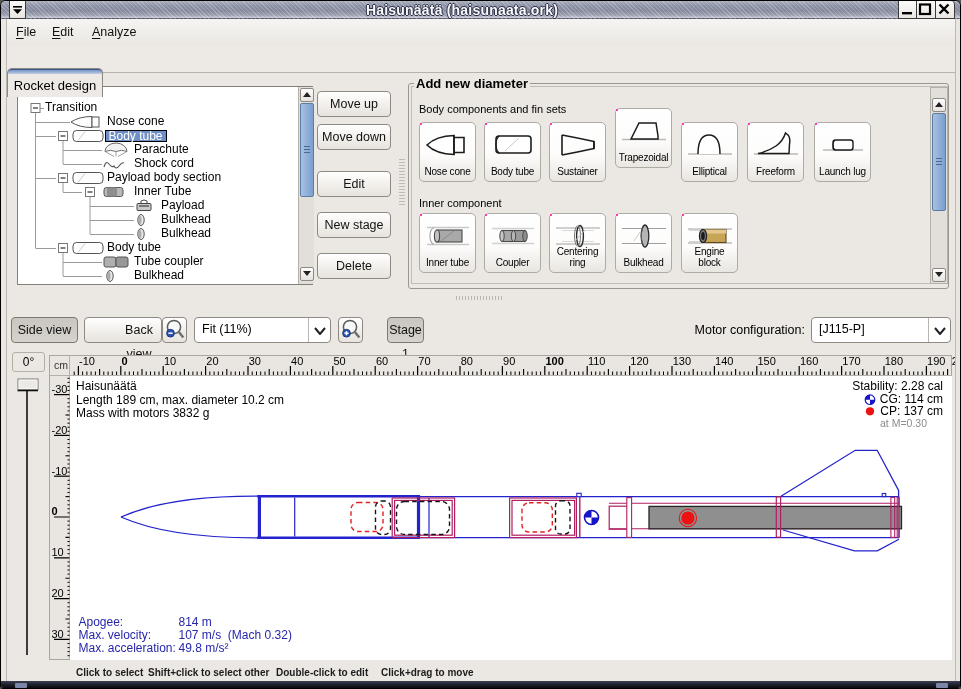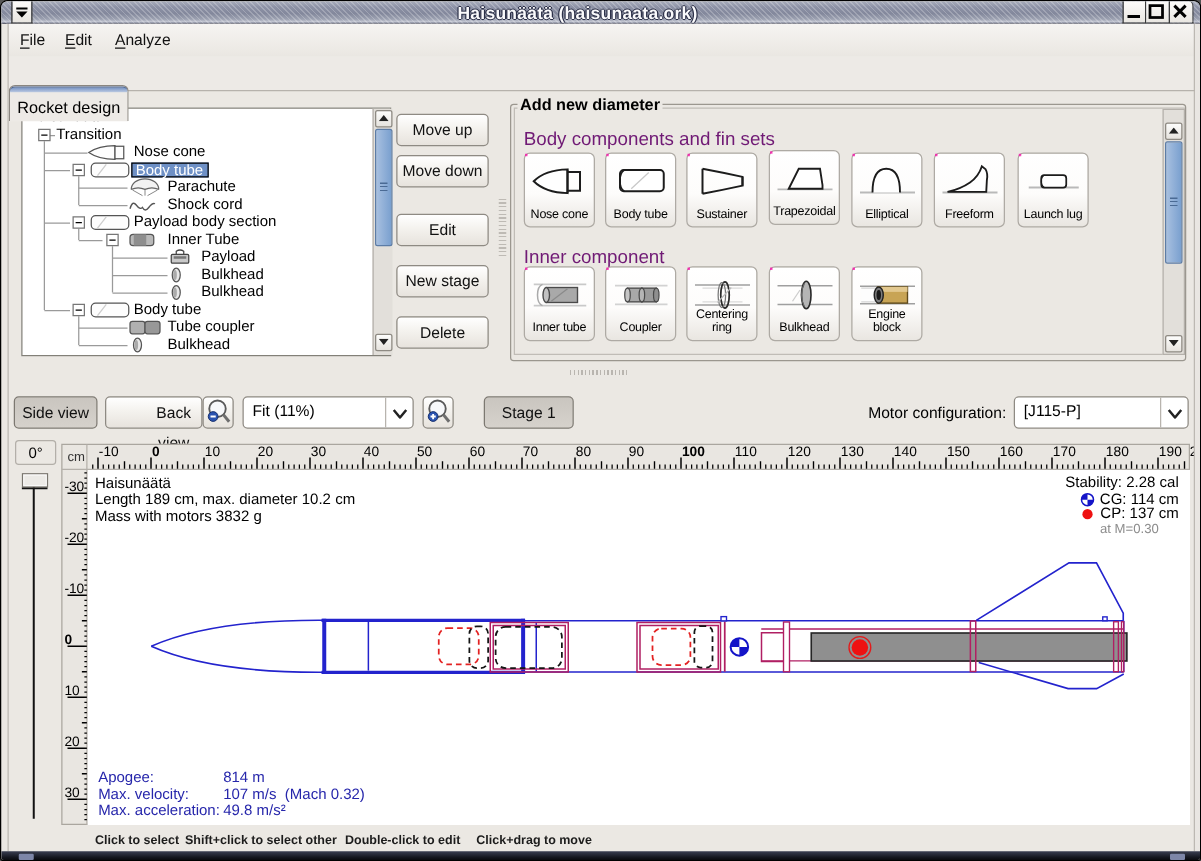--- a/index.html
+++ b/index.html
@@ -37,21 +37,21 @@
 .sbtn { position:absolute; left:0px; width:14px; height:14px; background:linear-gradient(180deg,#fdfdfc,#e6e3de); border:1px solid #8e8a83; border-radius:2px; }
 .sbtn svg { display:block; margin:3px auto 0; }
 .sthumb { position:absolute; left:0px; width:14px; background:linear-gradient(90deg,#a8c0e0,#7aa0cf); border:1px solid #5c7ca6; border-radius:2px; }
 .grip { position:absolute; left:3px; right:3px; top:50%; margin-top:-4px; height:9px;
   background:repeating-linear-gradient(180deg,#4a6a94 0 1px, rgba(0,0,0,0) 1px 3px); }
 .tree { position:absolute; left:0; top:0; width:280px; height:197px; font-size:12px; color:#000; }
 .trow { position:absolute; height:14px; line-height:12.5px; white-space:nowrap; }
 
 .addpanel { position:absolute; left:407px; top:82px; width:541px; height:206px; border:1px solid #9b978f; border-radius:3px; }
 .addpanel-label { position:absolute; left:413px; top:75px; padding:0 2px; background:#ebe8e3; font-size:13px; font-weight:bold; color:#000; }
-.grouplabel { font-size:15px; color:#701a75; position:absolute; }
+.grouplabel { font-size:11px; color:#000000; position:absolute; }
 .cbtn { position:absolute; width:57px; height:60px; background:linear-gradient(180deg,#ffffff 0%,#fdfcfb 55%,#e9e6e1 100%); border:1px solid #aeaaa4; border-radius:5px; }
 .cbtn .cap { position:absolute; left:0; right:0; bottom:4px; text-align:center; font-size:10px; letter-spacing:-0.2px; line-height:10.5px; color:#000; }
 .cbtn svg { position:absolute; left:50%; transform:translateX(-50%); top:6px; }
 .cbtn .dot { position:absolute; left:0px; top:0px; width:2px; height:2px; background:#f0a; opacity:.7;}
 
 .vdots { position:absolute; left:398px; top:158px; width:6px; height:47px;
   background:repeating-linear-gradient(180deg,#b9b5af 0 1px, rgba(0,0,0,0) 1px 3px); opacity:.9; }
 .vdots2 { position:absolute; left:455px; top:295px; width:48px; height:4px;
   background:repeating-linear-gradient(90deg,#b9b5af 0 1px, rgba(0,0,0,0) 1px 3px); }
 
@@ -227,21 +227,21 @@
       <div class="cap" style="bottom:4px;">Body tube</div>
     </div>
 <div class="cbtn" style="left:548px; top:121px;">
       <div class="dot"></div>
       <svg width="48" height="32" viewBox="0 0 48 32">
         <path d="M8,6 L8,26 M8,6 Q24,9 40,12.5 L40,19.5 Q24,23 8,26" stroke="#1c1c1c" stroke-width="1.6" fill="none"></path>
         <line x1="40" y1="12.5" x2="40" y2="19.5" stroke="#1c1c1c" stroke-width="1.6" fill="none"></line>
       </svg>
       <div class="cap" style="bottom:4px;">Sustainer</div>
     </div>
-<div class="cbtn" style="left:614px; top:119px;">
+<div class="cbtn" style="left:614px; top:107px;">
       <div class="dot"></div>
       <svg width="48" height="32" viewBox="0 0 48 32">
         <line x1="2" y1="24.5" x2="46" y2="24.5" stroke="#b9b9b9" stroke-width="1.5"></line>
         <path d="M11,24 L19,8 L36,8 L38,21 L38,24 Z" stroke="#1c1c1c" stroke-width="1.5" fill="#fff"></path>
       </svg>
       <div class="cap" style="bottom:4px;">Trapezoidal</div>
     </div>
 <div class="cbtn" style="left:680px; top:121px;">
       <div class="dot"></div>
       <svg width="48" height="32" viewBox="0 0 48 32">
@@ -367,21 +367,21 @@
     </div>
   <div class="btn" style="left:337px; top:316px; width:25px; height:26px;">
       <svg width="23" height="24" viewBox="0 0 23 24" style="position:absolute;left:0px;top:0px;">
         <circle cx="11" cy="9" r="6.6" fill="#f7f8fa" stroke="#5a5a5a" stroke-width="1.5"></circle>
         <line x1="15.7" y1="13.7" x2="20.3" y2="19.4" stroke="#6e6e6e" stroke-width="2.4"></line>
         <circle cx="7.5" cy="15.2" r="3.9" fill="#2a53b0" stroke="#16306e" stroke-width="0.8"></circle>
         <line x1="5.4" y1="15.2" x2="9.6" y2="15.2" stroke="#fff" stroke-width="1.5"></line>
         <line x1="7.5" y1="13.1" x2="7.5" y2="17.3" stroke="#fff" stroke-width="1.5"></line>
       </svg>
     </div>
-  <div class="btn pressed" style="left:386px; top:316px; width:72px; height:26px; line-height:24px;">Stage 1</div>
+  <div class="btn pressed" style="left:386px; top:316px; width:37px; height:26px; line-height:24px;">Stage 1</div>
   <div class="abs" style="right:155px; top:322px; font-size:12.5px; color:#000;">Motor configuration:</div>
   <div class="combo" style="left:810px; top:316px; width:140px; height:26px;">
       <div class="txt">[J115-P]</div>
       <div class="arr">
         <svg width="12" height="8" viewBox="0 0 12 8" style="position:absolute;left:5px;top:9px;">
           <path d="M1 1 L6 7 L11 1" fill="none" stroke="#222" stroke-width="2"></path>
         </svg>
       </div>
     </div>
 

